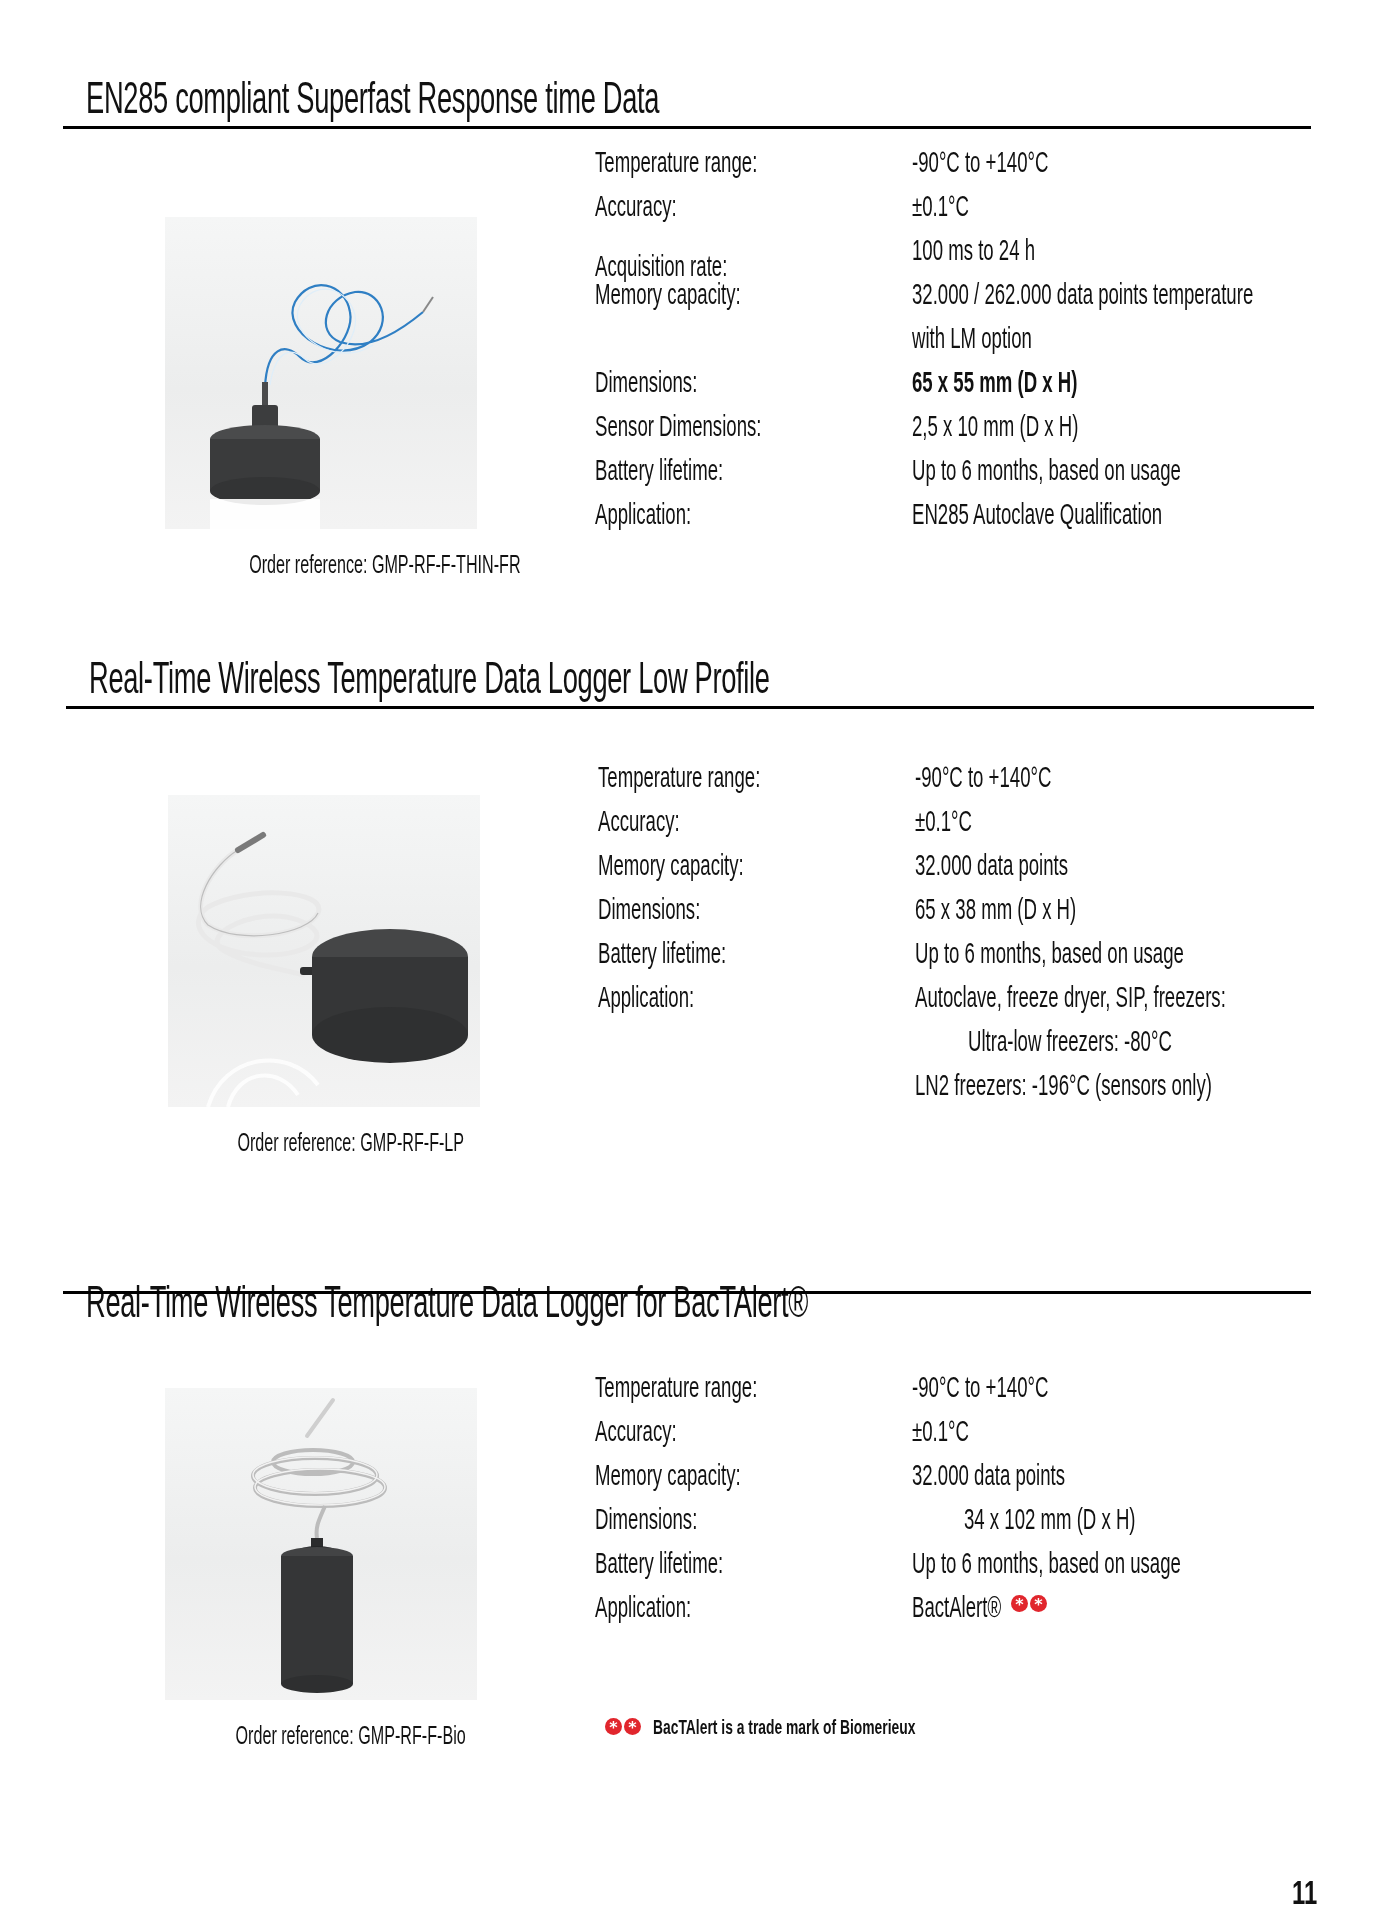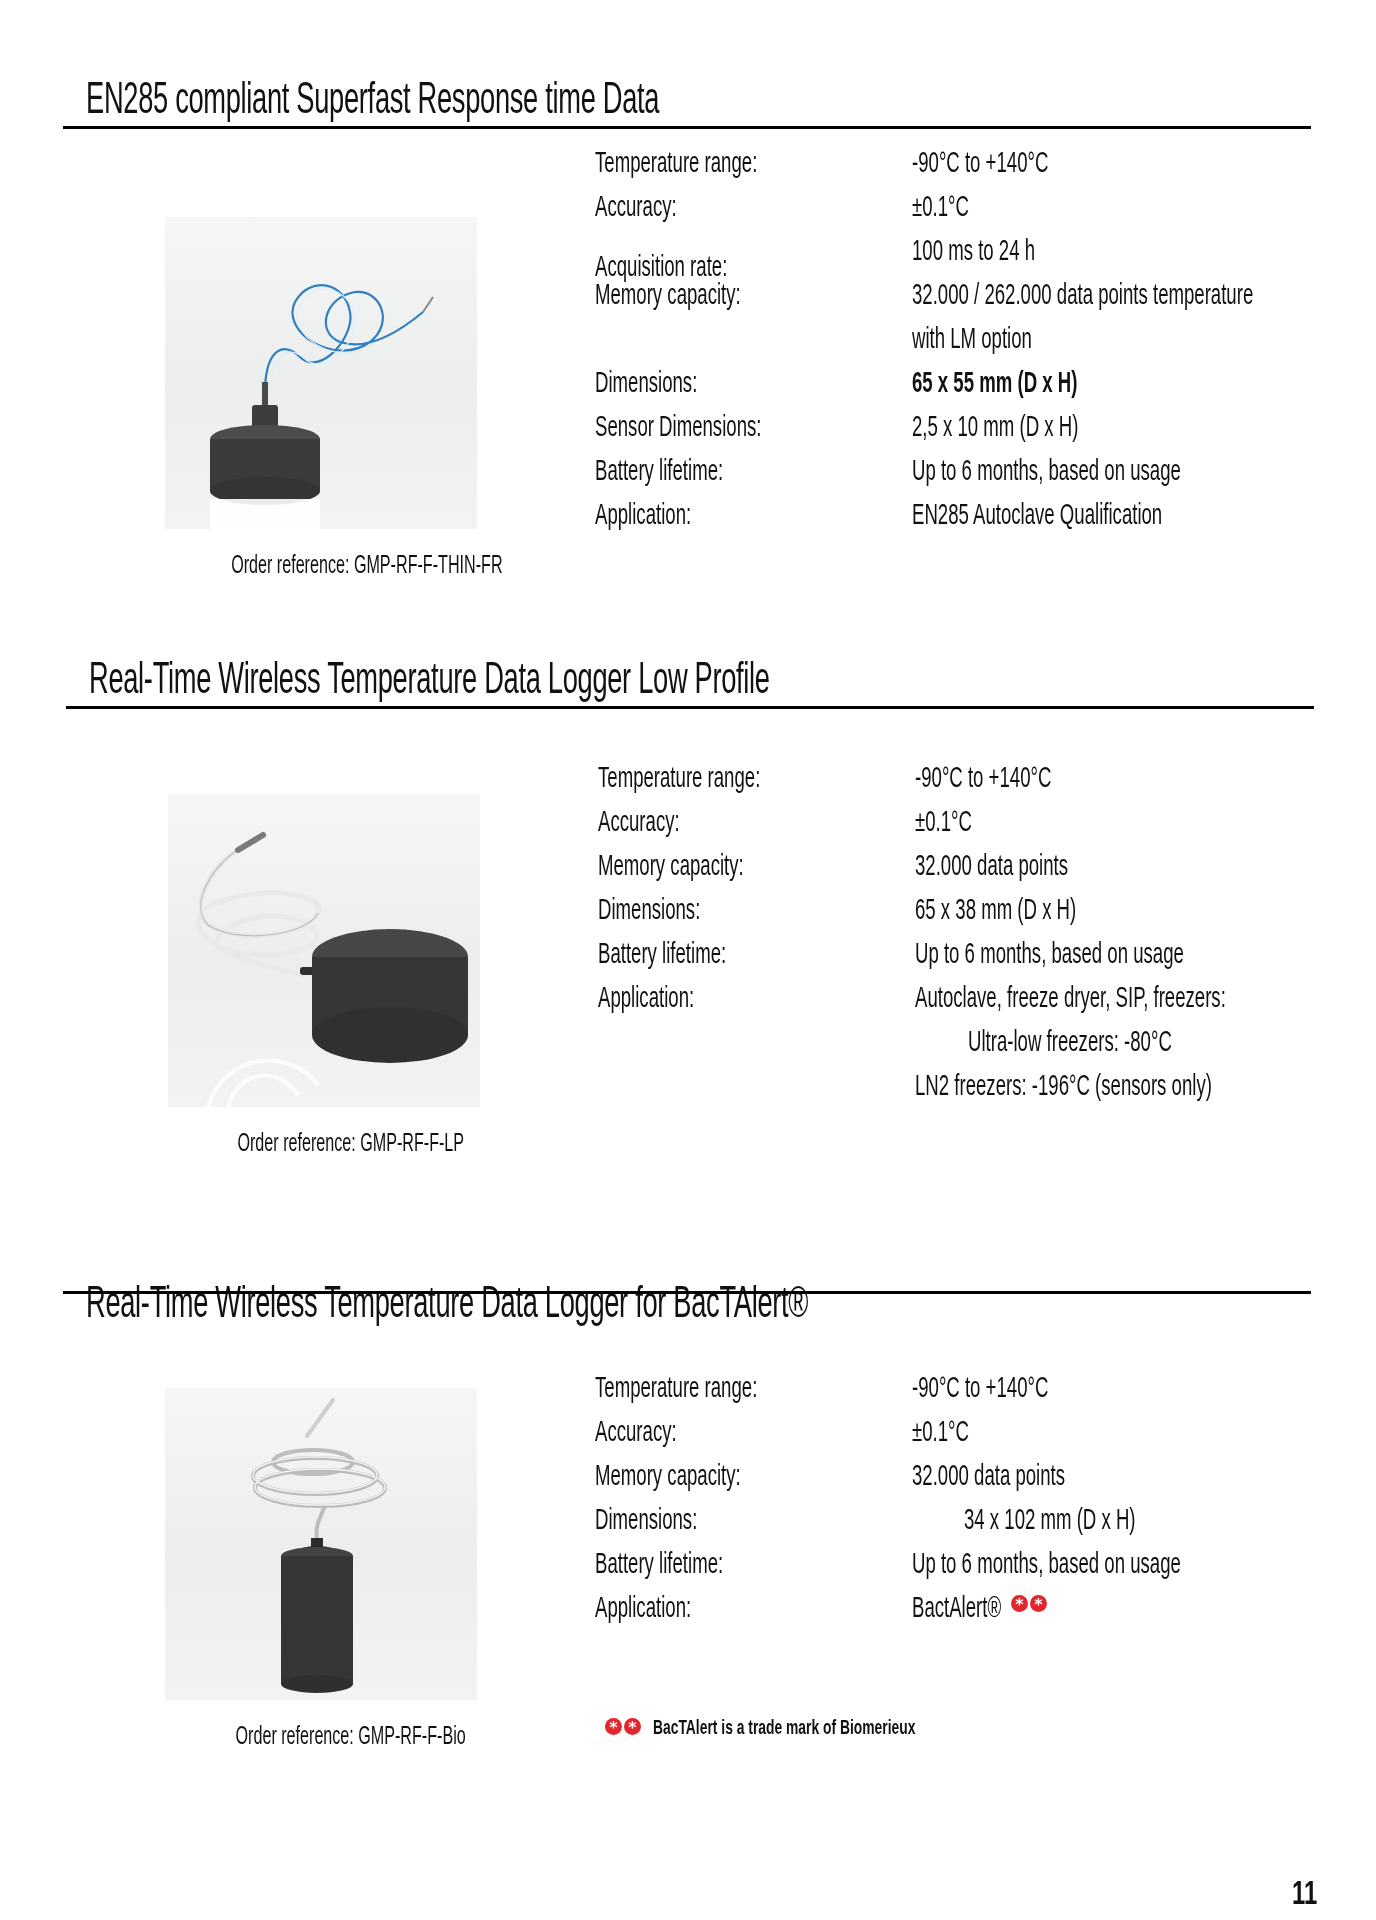--- a/index.html
+++ b/index.html
@@ -41,21 +41,21 @@
 
       <rect x="87" y="188" width="26" height="30" rx="3" fill="#3c3d3e"></rect>
 
       <ellipse cx="100" cy="222" rx="55" ry="14" fill="#4a4b4c"></ellipse>
       <rect x="45" y="222" width="110" height="52" fill="#3a3b3c"></rect>
       <ellipse cx="100" cy="274" rx="55" ry="14" fill="#333435"></ellipse>
 
       <rect x="45" y="282" width="110" height="30" fill="#ffffff" opacity="0.9"></rect>
     </svg>
   </div>
-  <div class="caption" style="left:148px; top:551px;">
+  <div class="caption" style="left:166px; top:551px;">
     <span class="cond">Order reference: GMP-RF-F-THIN-FR</span>
   </div>
 
   <div>
     <div class="spec-label" style="left:595px; top:147px;"><span class="cond">Temperature range:</span></div>
     <div class="spec-value" style="left:912px; top:147px;"><span class="cond">-90°C to +140°C</span></div>
 
     <div class="spec-label" style="left:595px; top:191px;"><span class="cond">Accuracy:</span></div>
     <div class="spec-value" style="left:912px; top:191px;"><span class="cond">±0.1°C</span></div>
 

